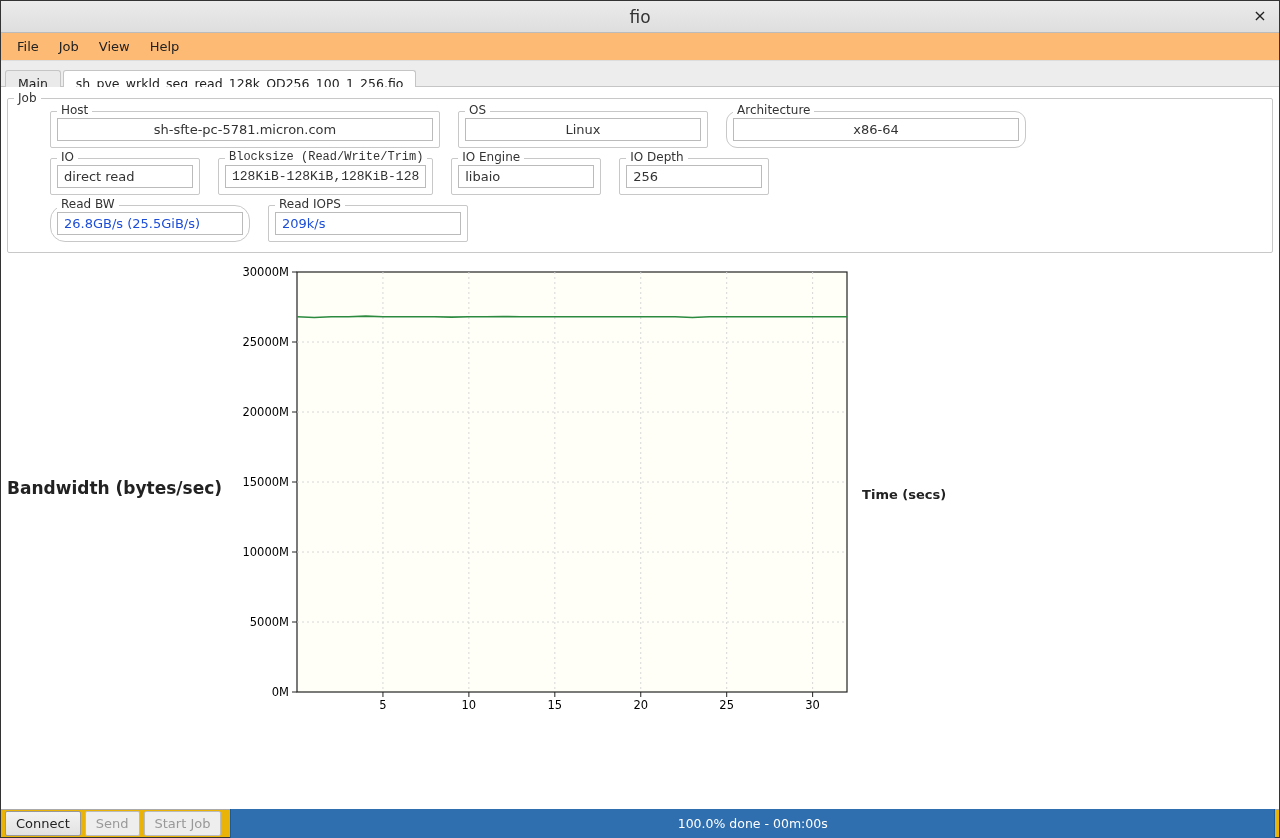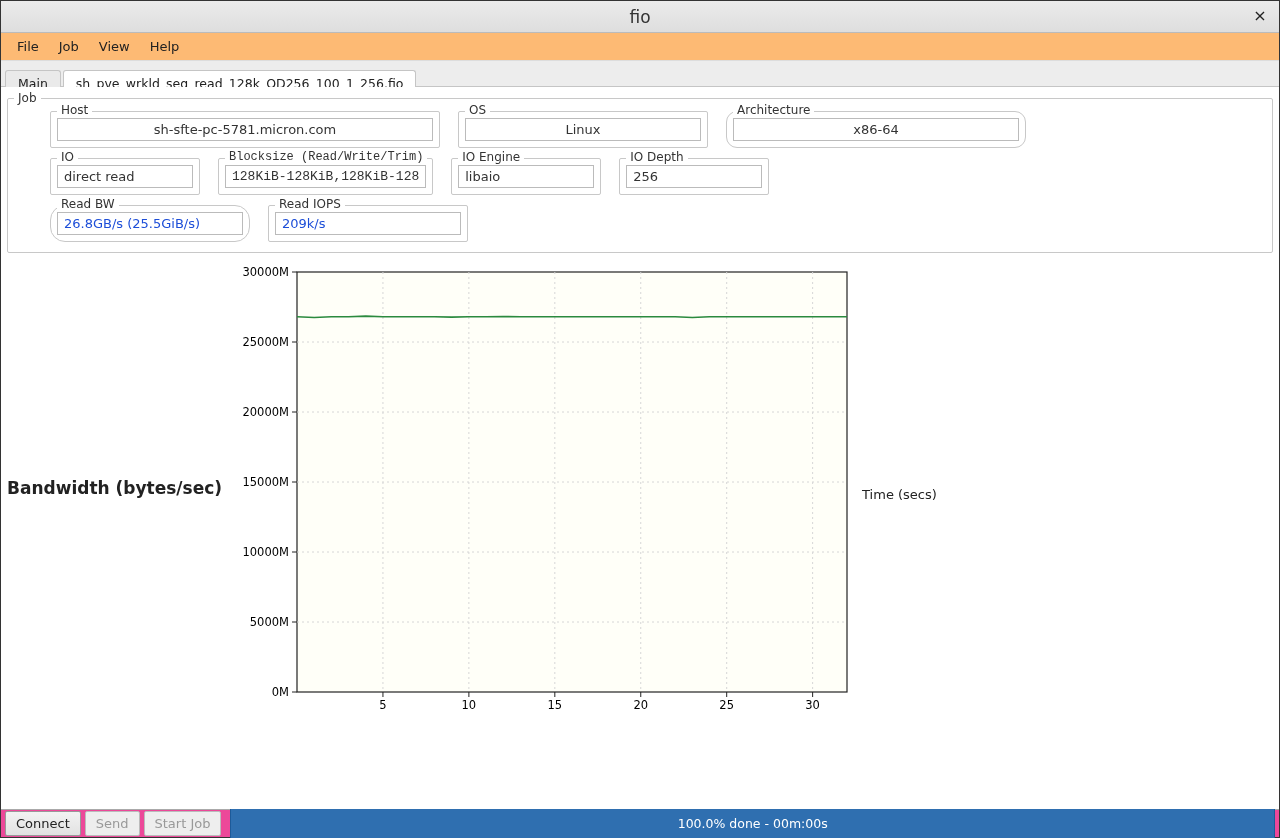--- a/index.html
+++ b/index.html
@@ -22,22 +22,22 @@
   .fbox .legend { position:absolute; top:-9px; left:6px; background:#fff; padding:0 4px; font-size:12px; color:#333; }
   .val { border:1px solid #bbb; background:#fff; padding:3px 6px; font-size:13px; min-height:22px; display:flex; align-items:center; justify-content:center; color:#333; }
   .val.left { justify-content:flex-start; }
   .val.green { color:#1d4ed8; font-weight:400; }
   .dropdown { border:1px solid #888; background:linear-gradient(#f6f6f6,#e9e9e9); padding:4px 24px 4px 8px; font-size:13px; display:flex; align-items:center; position:relative; cursor:pointer; border-radius:2px; }
   .dropdown .chev { position:absolute; right:6px; top:50%; transform:translateY(-50%); font-size:10px; color:#555; }
   .chart-area { margin-top:14px; display:flex; flex-direction:row; align-items:center; }
   .chart-title { font-size:17px; font-weight:600; margin-bottom:8px; }
   .plot-wrap { position:relative; }
   svg.plot { display:block; }
-  .xlab { font-size:13px; margin-top:4px; font-weight:400; }
-  .statusbar { height:28px; display:flex; align-items:center; border-top:1px solid #aaa; background:#ec4899; }
+  .xlab { font-size:13px; margin-top:4px; font-weight:700; }
+  .statusbar { height:28px; display:flex; align-items:center; border-top:1px solid #aaa; background:#eab308; }
   .sbtn { padding:4px 10px; border:1px solid #999; background:linear-gradient(#f2f2f2,#e2e2e2); margin-left:4px; font-size:13px; cursor:pointer; border-radius:2px; }
   .sbtn.disabled { color:#999; border-color:#bbb; background:#eee; cursor:default; }
   .progress { flex:1; margin-left:9px; margin-right:4px; height:36px; background:#2f6fb0; display:flex; align-items:center; justify-content:center; color:#fff; font-size:12.5px; border:1px solid #1d5a99; }
   .series { fill:none; stroke:#2b8a3e; stroke-width:1.6; }
 </style>
 </head>
 <body>
 
 <div class="win">
   <div class="titlebar">

